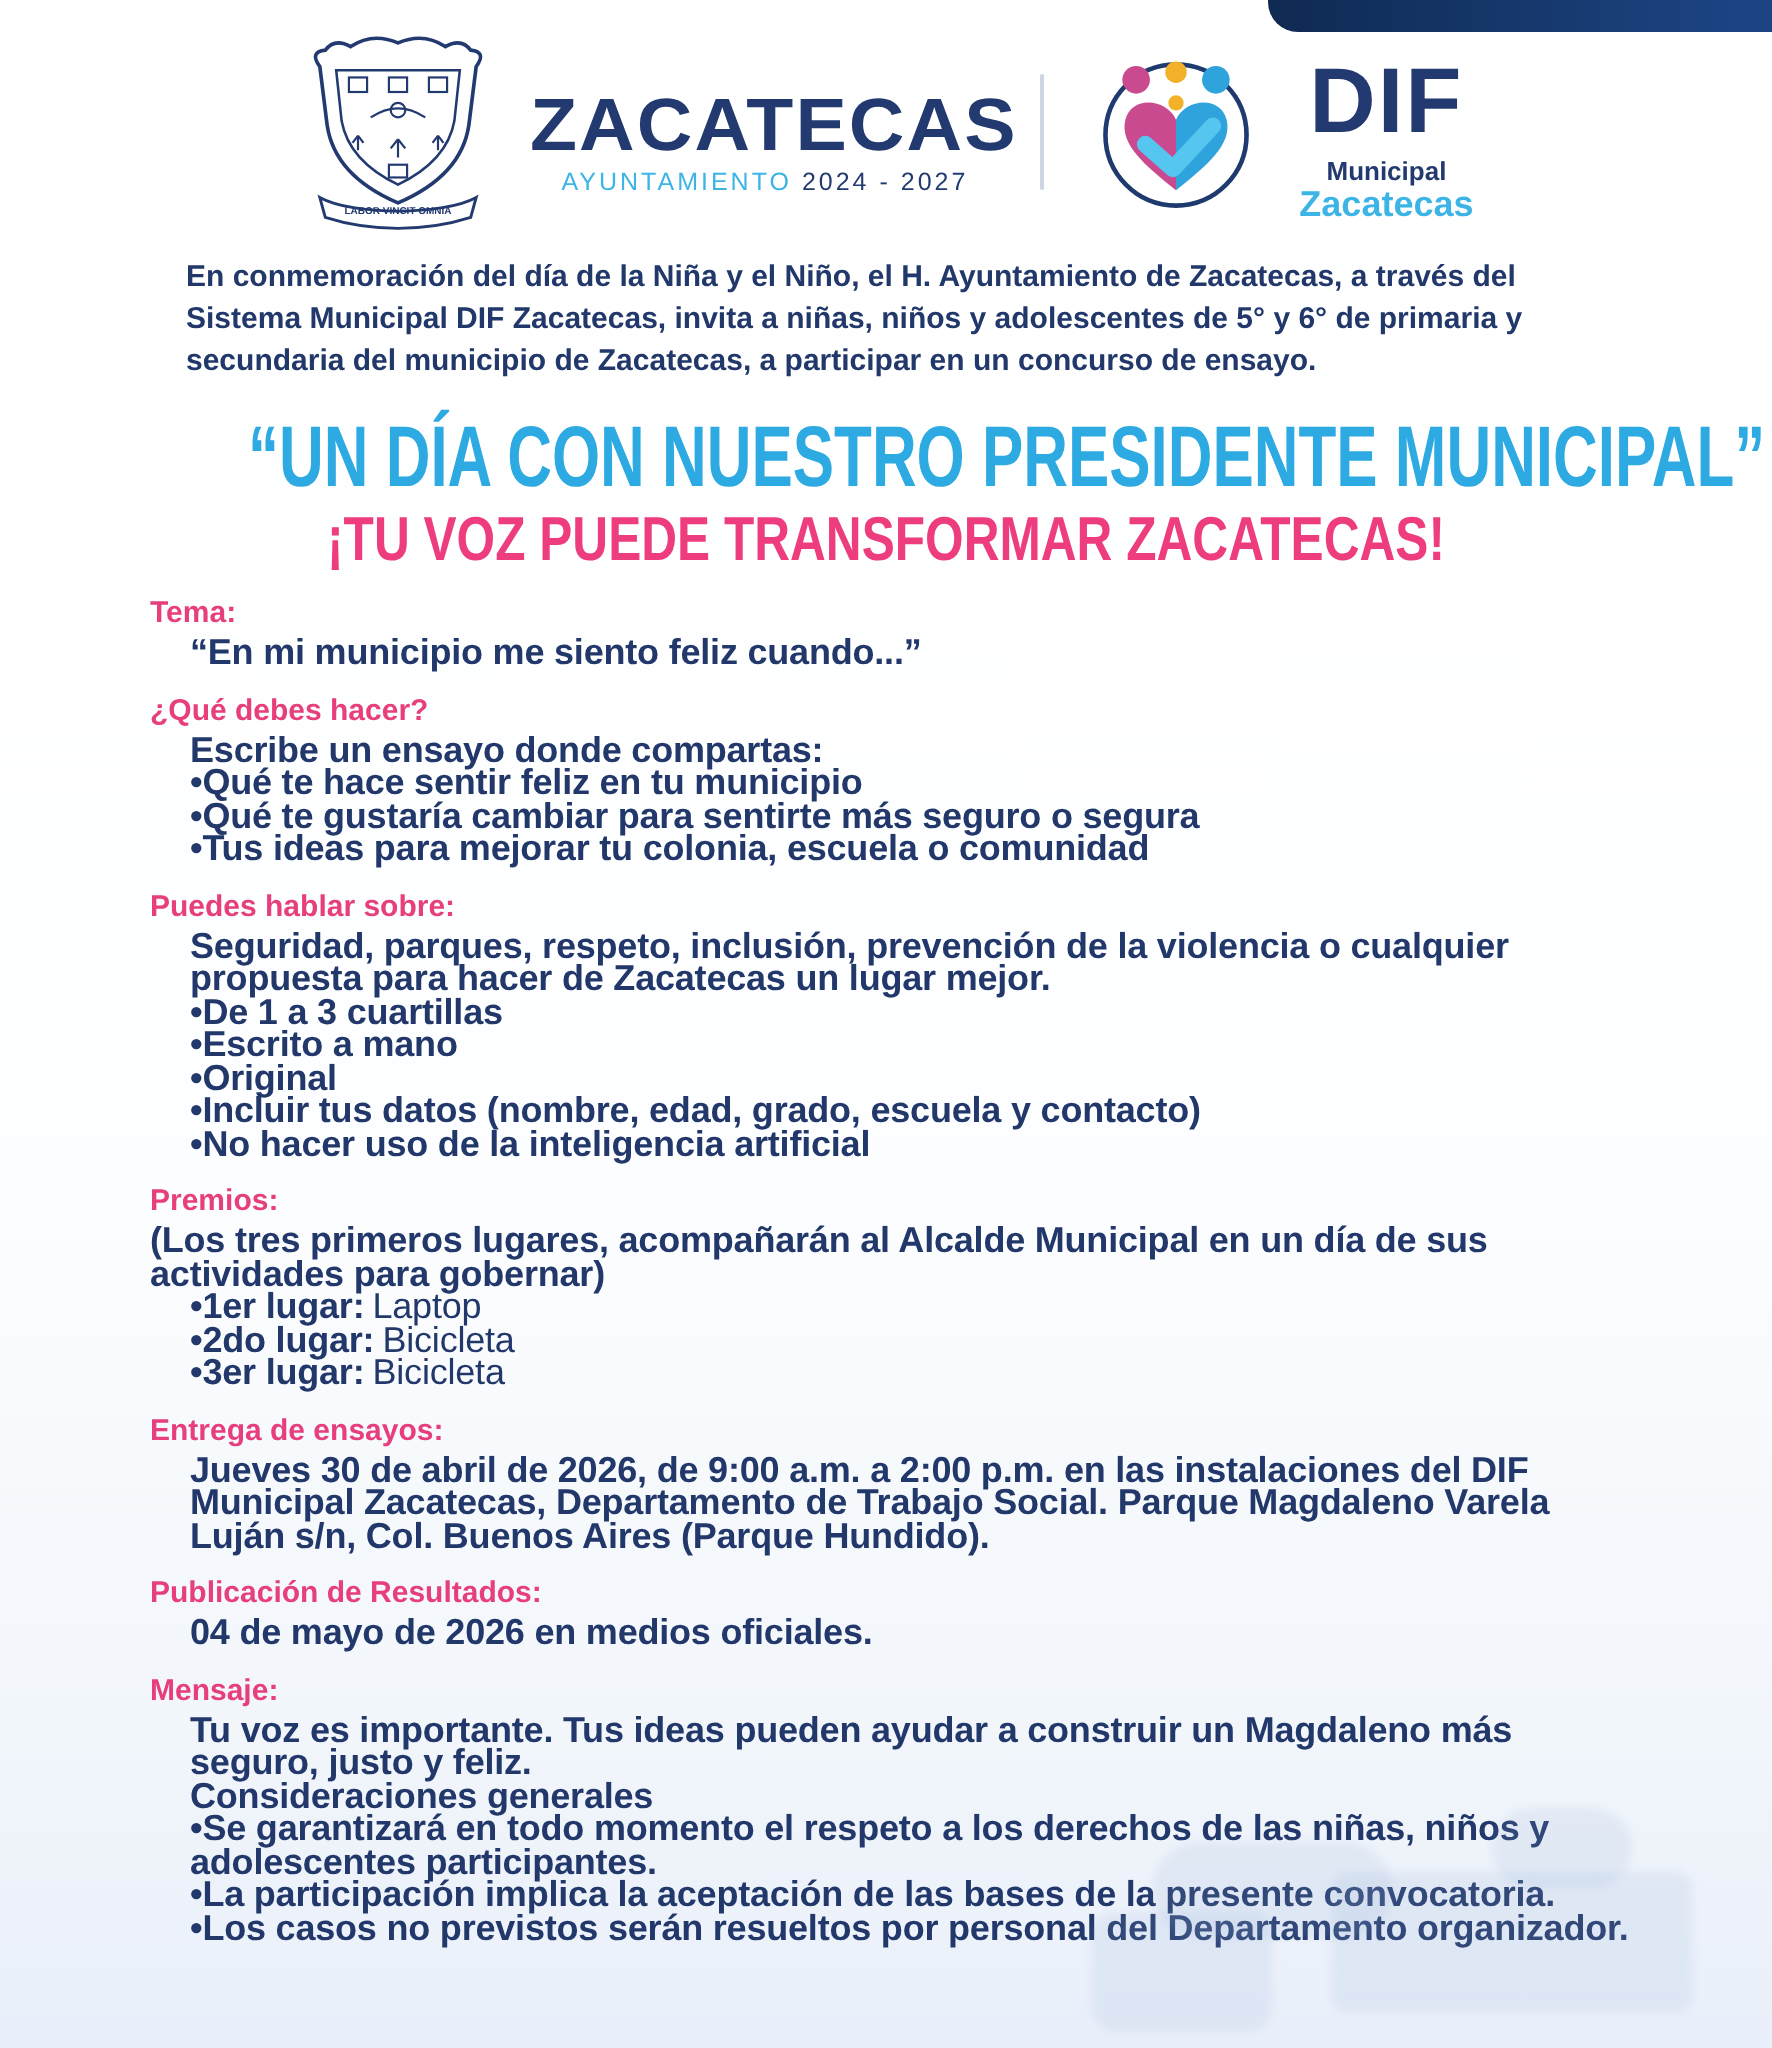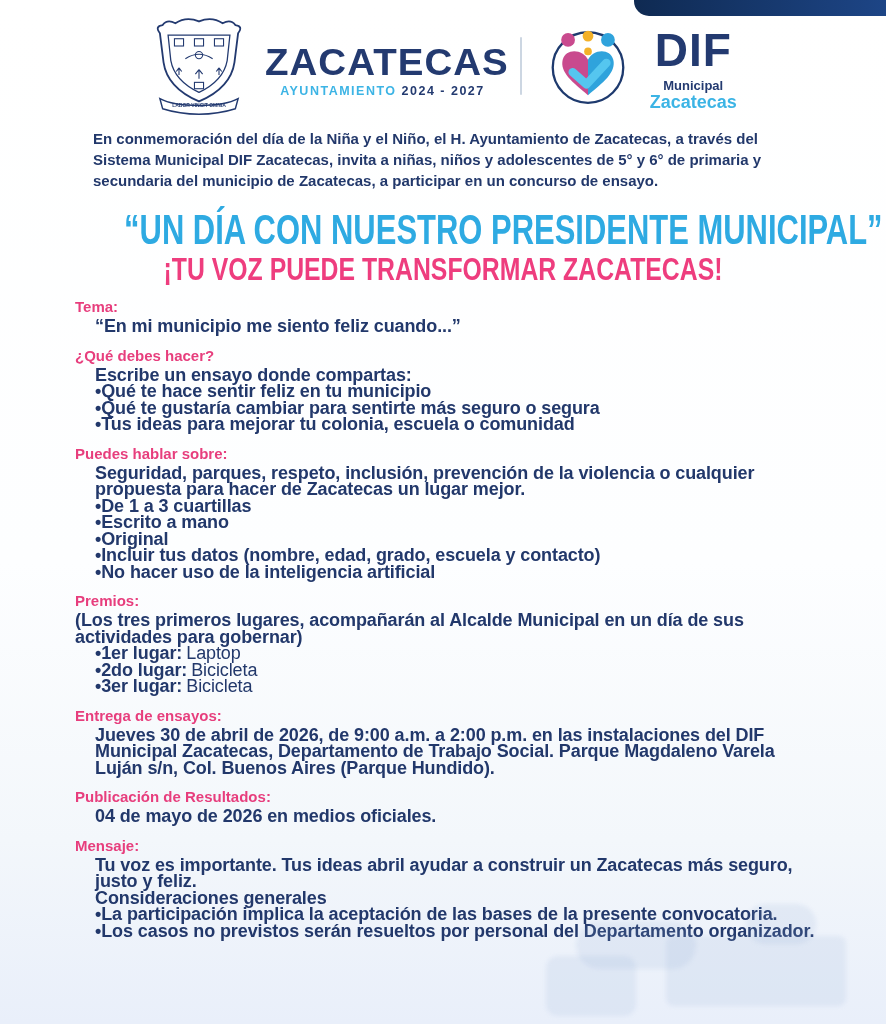--- a/index.html
+++ b/index.html
@@ -26,21 +26,21 @@
   .header{
     position:relative;display:flex;justify-content:center;align-items:center;
     gap:16px;padding-top:16px;height:100px;
   }
   .coa{flex:0 0 auto;}
   .wordmark-block{text-align:center;margin-top:10px;}
   .wordmark{
     font-size:37px;font-weight:bold;color:#233a70;letter-spacing:1px;line-height:1;
     transform:scaleX(1.04);transform-origin:left center;
   }
-  .wordmark-sub{font-size:12.5px;font-weight:bold;letter-spacing:1.5px;margin-top:3px;color:#233a70;}
+  .wordmark-sub{font-size:12.5px;font-weight:normal;letter-spacing:1.5px;margin-top:3px;color:#233a70;}
   .wordmark-sub .cyan{color:#3cb4e5;}
   .vdivider{width:2px;height:58px;background:#ccd6e2;border-radius:2px;margin:0 4px;}
   .dif-text{line-height:1;margin-top:6px;text-align:center;}
   .dif-title{font-size:46px;font-weight:bold;color:#233a70;letter-spacing:1px;}
   .dif-sub1{font-size:13px;font-weight:bold;color:#233a70;margin-top:6px;}
   .dif-sub2{font-size:18px;font-weight:bold;color:#3cb4e5;margin-top:1px;}
 
   .intro{
     width:700px;margin:12px auto 0;
     font-size:15px;font-weight:bold;line-height:21px;color:#22386b;
@@ -172,22 +172,23 @@
       <p class="bodyline">Jueves 30 de abril de 2026, de 9:00 a.m. a 2:00 p.m. en las instalaciones del DIF Municipal Zacatecas, Departamento de Trabajo Social.  Parque Magdaleno Varela Luján s/n, Col. Buenos Aires (Parque Hundido).</p>
     </section>
 
     <section class="sec">
       <h3 class="sec-h">Publicación de Resultados:</h3>
       <p class="bodyline">04 de mayo de 2026 en medios oficiales.</p>
     </section>
 
     <section class="sec">
       <h3 class="sec-h">Mensaje:</h3>
-      <p class="bodyline">Tu voz es importante. Tus ideas abril ayudar a construir un Zacatecas más seguro, justo y feliz.</p>
+      <p class="bodyline">Tu voz es importante. Tus ideas pueden ayudar a construir un Magdaleno más seguro, justo y feliz.</p>
       <p class="bodyline">Consideraciones generales</p>
+      <p class="bodyline">•Se garantizará en todo momento el respeto a los derechos de las niñas, niños y adolescentes participantes.</p>
       <p class="bodyline">•La participación implica la aceptación de las bases de la presente convocatoria.</p>
       <p class="bodyline">•Los casos no previstos serán resueltos por personal del Departamento organizador.</p>
     </section>
 
 
   </main>
 
   <div class="wm wm1"></div>
   <div class="wm wm2"></div>
   <div class="wm wm3"></div>

